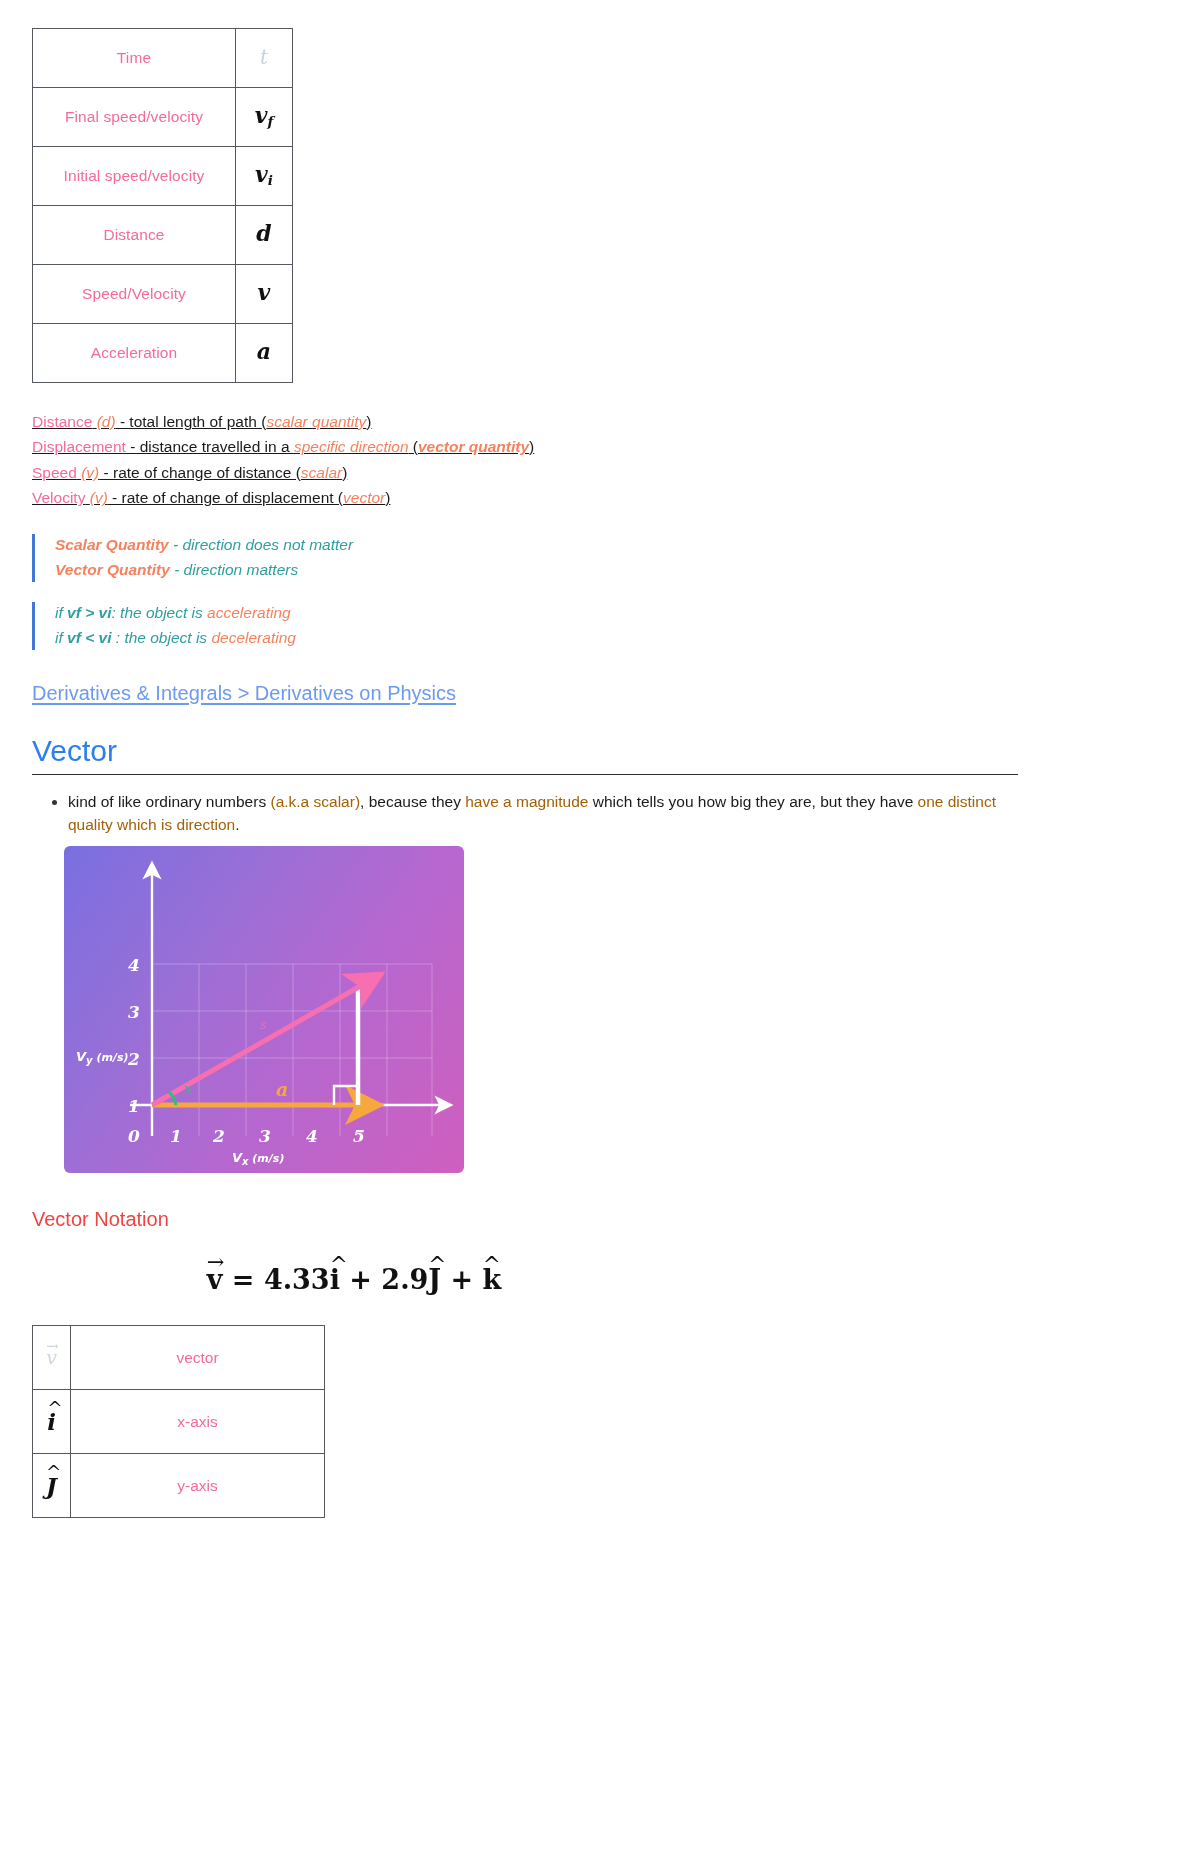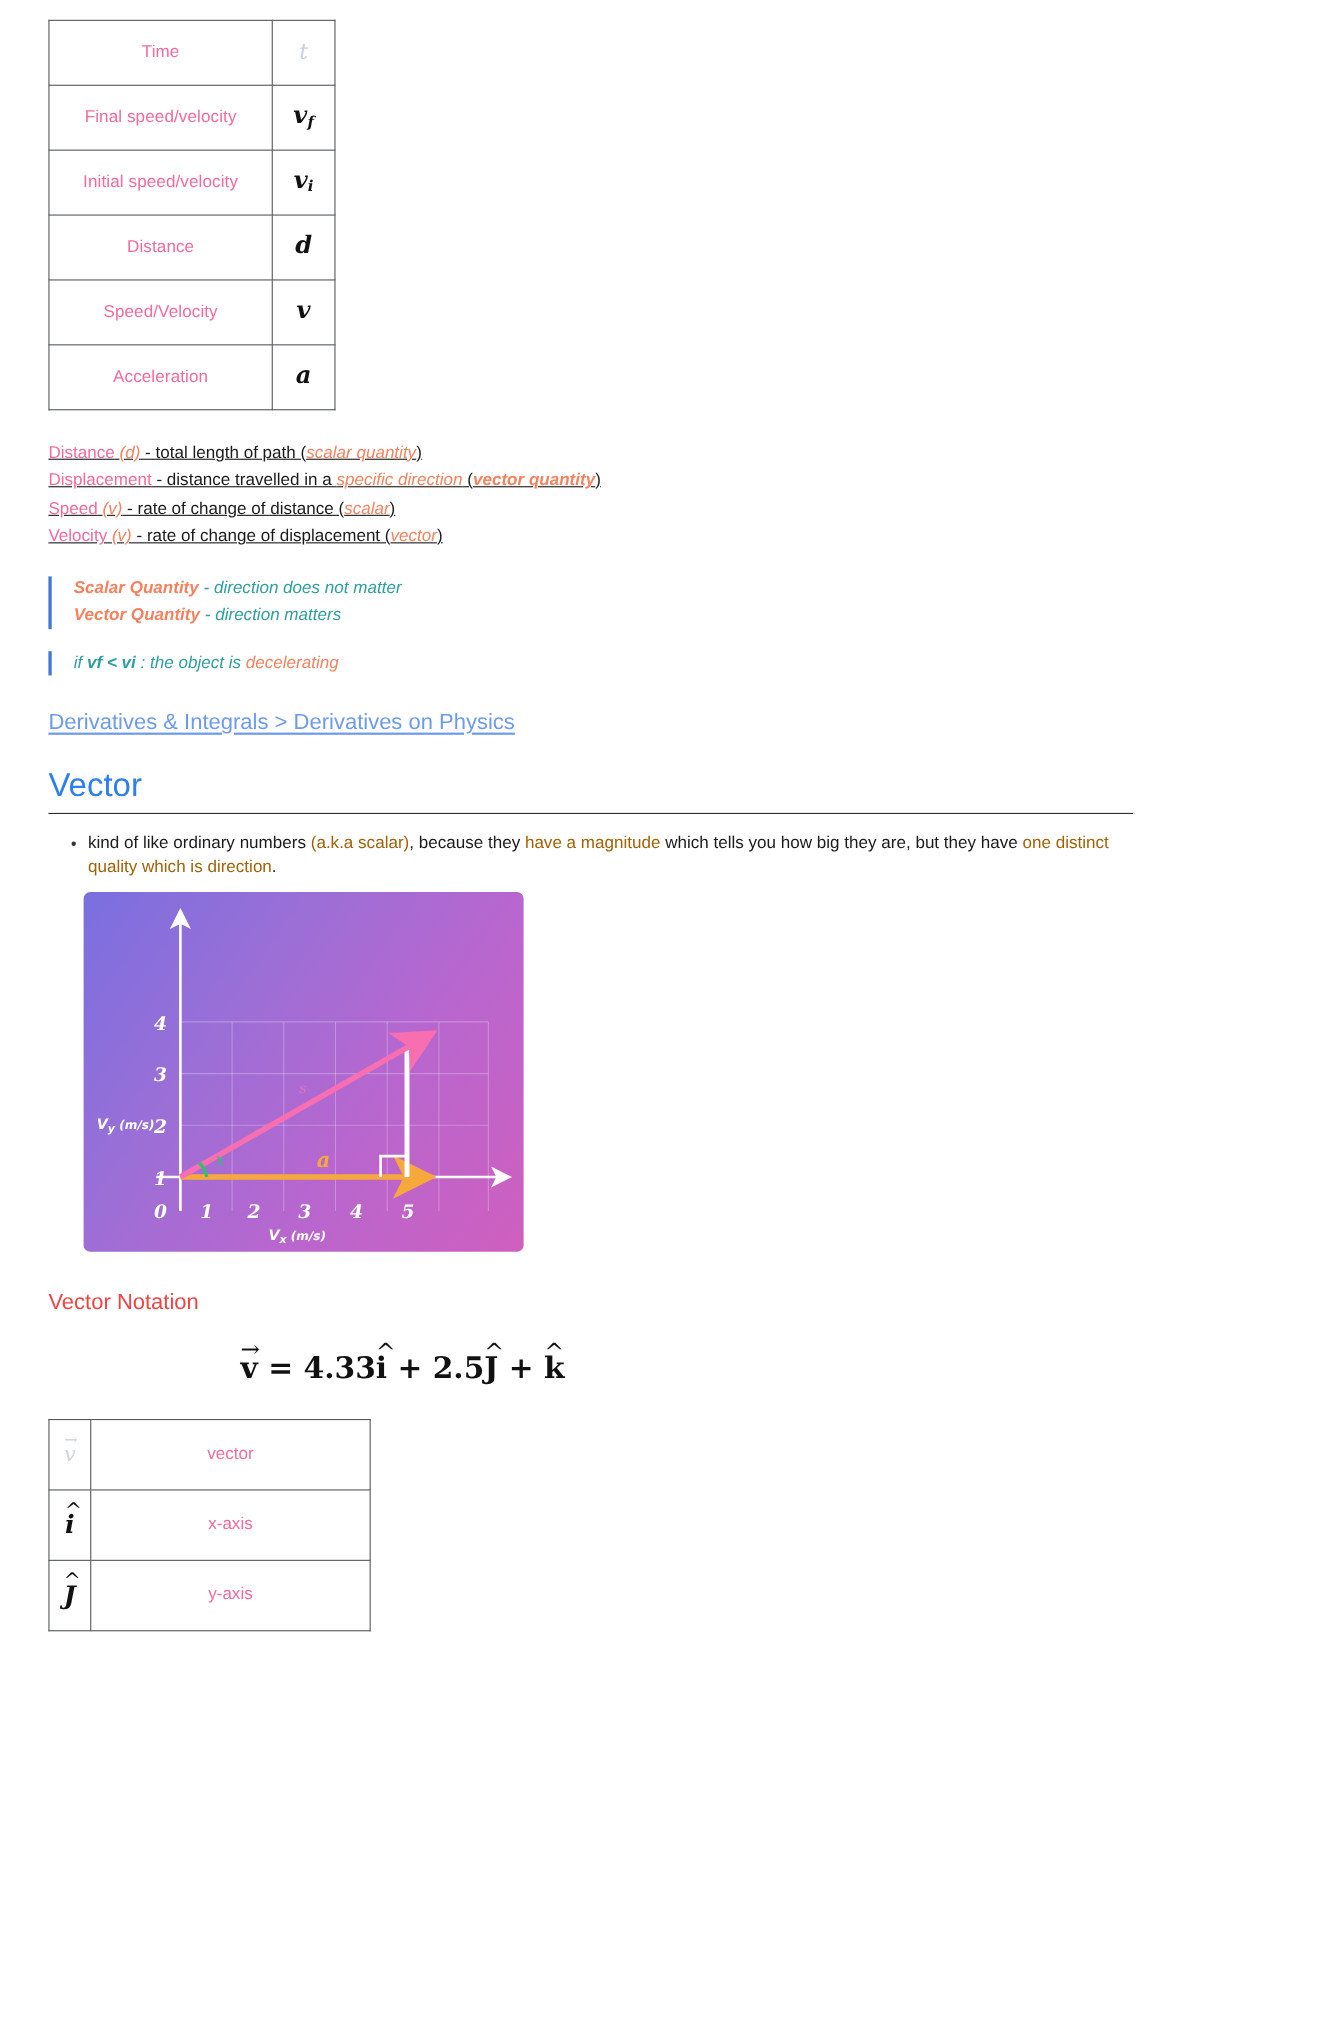--- a/index.html
+++ b/index.html
@@ -9,21 +9,21 @@
     background: #ffffff;
     width: 1200px;
   }
   body {
     font-family: "Liberation Sans", sans-serif;
     color: #1a1a1a;
     font-size: 15.5px;
     line-height: 1.45;
     padding: 0;
   }
-  .page { width: 1048px; padding: 18px 30px 40px 30px; margin-left: 12px; }
+  .page { width: 1048px; padding: 28px 30px 40px 30px; }
 
   
   table.sym {
     border-collapse: collapse;
     margin: 0 0 0 2px;
     table-layout: fixed;
   }
   table.sym td {
     border: 1.4px solid #55585e;
     padding: 0;
@@ -229,20 +229,23 @@
     <div class="ql">
       <span class="qterm">Scalar Quantity</span><span> - direction does not matter</span>
     </div>
     <div class="ql">
       <span class="qterm">Vector Quantity</span><span> - direction matters</span>
     </div>
   </div>
 
   
   <div class="bq second">
+    <div class="ql">
+      <span>if </span><span class="qbold">vf</span><span class="qbold"> &gt; </span><span class="qbold">vi</span><span>: the object is </span><span class="qhl">accelerating</span>
+    </div>
     <div class="ql">
       <span>if </span><span class="qbold">vf</span><span class="qbold"> &lt; </span><span class="qbold">vi</span><span> : the object is </span><span class="qhl">decelerating</span>
     </div>
   </div>
 
   
   <a class="xlink">Derivatives &amp; Integrals &gt; Derivatives on Physics</a>
 
   
   <h1 class="sec">Vector</h1>
@@ -317,21 +320,21 @@
 
   
   <h2 class="sub">Vector Notation</h2>
 
   
   <div class="eq">
     <span class="ov"><span class="mark arrow">→</span><span>v</span></span>
     <span>=</span>
     <span>4.33</span><span class="ov"><span class="mark hat">^</span><span>i</span></span>
     <span>+</span>
-    <span>2.5</span><span class="ov"><span class="mark hat">^</span><span>J</span></span>
+    <span>2.9</span><span class="ov"><span class="mark hat">^</span><span>J</span></span>
     <span>+</span>
     <span class="ov"><span class="mark hat">^</span><span>k</span></span>
   </div>
 
   
   <table class="nota">
     <tbody>
       <tr>
         <td class="g muted"><span class="ov"><span class="mark arrow">→</span><span>v</span></span></td>
         <td class="d">vector</td>

